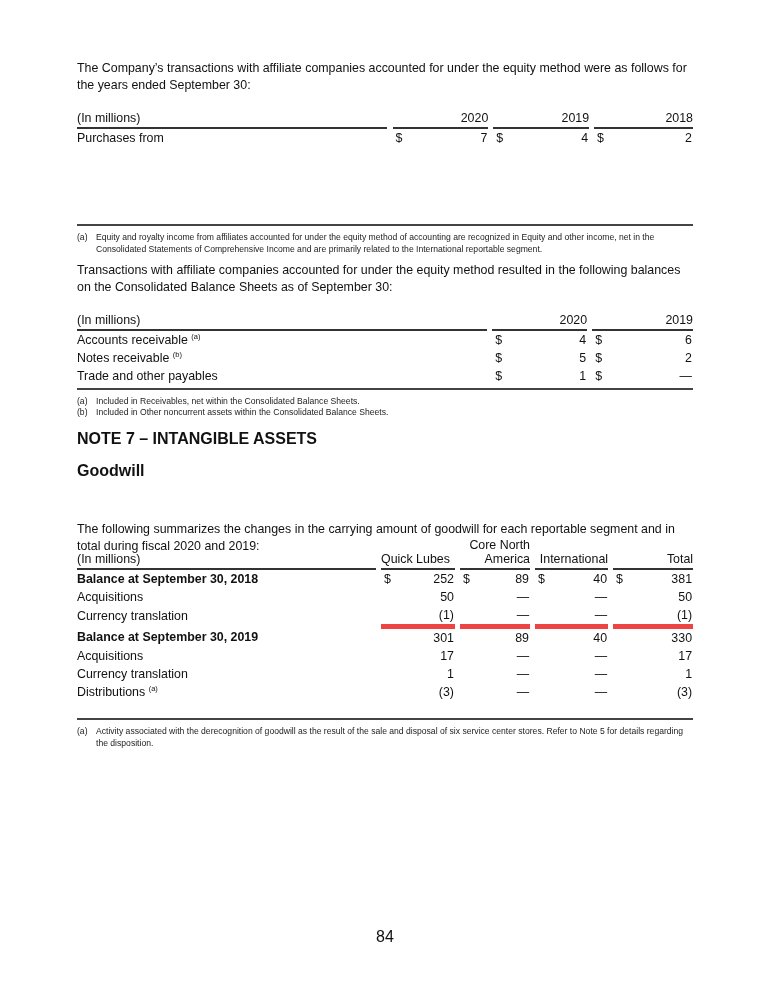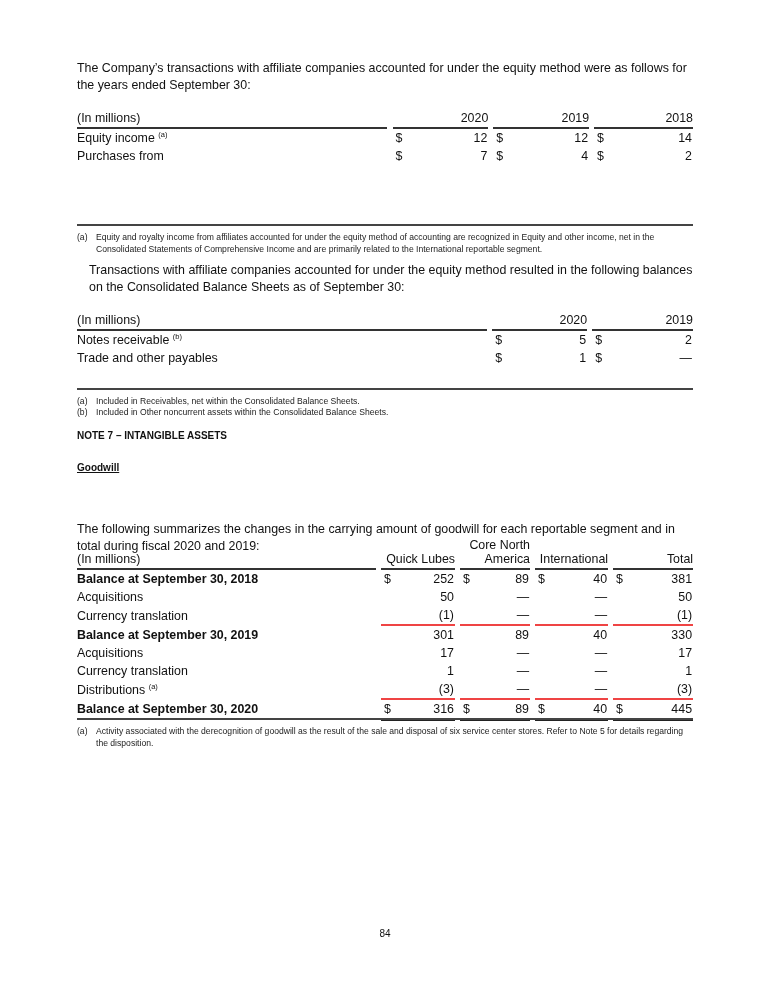--- a/index.html
+++ b/index.html
@@ -2,34 +2,34 @@
 <html><head>
 <meta charset="utf-8">
 <style>
   html, body { margin: 0; padding: 0; background: #ffffff; }
   body { width: 768px; height: 984px; position: relative; font-family: "Liberation Sans", sans-serif; color: #111; }
   .page { position: absolute; left: 77px; top: 0; width: 616px; }
   .para { font-size: 12.4px; line-height: 17px; margin: 0; }
   .fn { font-size: 8.6px; line-height: 12px; color: #222; display: flex; }
   .fn .mk { width: 19px; flex: none; }
   .fn .tx { flex: 1; }
-  .heading { font-size: 10px; font-weight: bold; margin: 0; }
+  .heading { font-size: 16px; font-weight: bold; margin: 0; }
   sup { font-size: 7.5px; vertical-align: 5px; line-height: 0; }
   table { border-collapse: collapse; width: 616px; font-size: 12.4px; table-layout: fixed; }
   td { padding: 0; height: 18px; line-height: 18px; white-space: nowrap; }
   .hdr td { vertical-align: bottom; line-height: 14px; padding-bottom: 2px; }
   .hdr td.c { text-align: right; }
   .hdr td.ul { border-bottom: 2px solid #333; }
   .gap { width: 5px; }
   .dol { text-align: left; padding-left: 3px; }
   .num { text-align: right; padding-right: 1px; }
   .bold td { font-weight: bold; }
   .abs { position: absolute; }
   .rule { border-top: 2px solid #444; height: 0; }
-  .topline td.amt { border-top: 2px solid #ef4444; }
+  .topline td.amt { border-top: 5px solid #ef4444; }
   .dbl td.amt { border-bottom: 3px double #222; }
 </style>
 </head>
 <body>
 
 <div class="page">
 
   <p class="para abs" style="top:60px;width:616px;">The Company’s transactions with affiliate companies accounted for under the equity method were as follows for the years ended September 30:</p>
 
   <table class="abs" style="top:107px;">
@@ -49,73 +49,70 @@
         <tr class="hdr">
       <td class="ul">(In millions)</td>
       <td></td>
       <td class="c ul" colspan="2">2020</td>
       <td></td>
       <td class="c ul" colspan="2">2019</td>
       <td></td>
       <td class="c ul" colspan="2">2018</td>
     </tr>
     <tr>
-      <td><span>Equity income</span> <sup>(a)</sup></td>
-      <td></td>
-          <td class="dol">$</td>
-          <td class="num">12</td>
-      <td></td>
-          <td class="dol">$</td>
-          <td class="num">12</td>
-      <td></td>
-          <td class="dol">$</td>
-          <td class="num">14</td>
-    </tr>
-    <tr>
       <td><span>Purchases from</span></td>
       <td></td>
           <td class="dol">$</td>
           <td class="num">7</td>
       <td></td>
           <td class="dol">$</td>
           <td class="num">4</td>
       <td></td>
           <td class="dol">$</td>
           <td class="num">2</td>
     </tr>
   </tbody>
     </table>
   <div class="rule abs" style="top:224px;width:616px;"></div>
 
   <div class="fn abs" style="top:231px;width:616px;">
     <span class="mk">(a)</span>
     <span class="tx">Equity and royalty income from affiliates accounted for under the equity method of accounting are recognized in Equity and other income, net in the Consolidated Statements of Comprehensive Income and are primarily related to the International reportable segment.</span>
   </div>
 
-  <p class="para abs" style="top:262px;width:616px;margin-left:12px;">Transactions with affiliate companies accounted for under the equity method resulted in the following balances on the Consolidated Balance Sheets as of September 30:</p>
+  <p class="para abs" style="top:262px;width:616px;">Transactions with affiliate companies accounted for under the equity method resulted in the following balances on the Consolidated Balance Sheets as of September 30:</p>
 
   <table class="abs" style="top:309px;">
     <colgroup>
       <col style="width:407px">
         <col class="gap">
         <col style="width:15px">
         <col style="width:79px">
         <col class="gap">
         <col style="width:15px">
         <col style="width:85px">
     </colgroup>
     <tbody>
         <tr class="hdr">
       <td class="ul">(In millions)</td>
       <td></td>
       <td class="c ul" colspan="2">2020</td>
       <td></td>
       <td class="c ul" colspan="2">2019</td>
     </tr>
     <tr>
+      <td><span>Accounts receivable</span> <sup>(a)</sup></td>
+      <td></td>
+          <td class="dol">$</td>
+          <td class="num">4</td>
+      <td></td>
+          <td class="dol">$</td>
+          <td class="num">6</td>
+    </tr>
+    <tr>
       <td><span>Notes receivable</span> <sup>(b)</sup></td>
       <td></td>
           <td class="dol">$</td>
           <td class="num">5</td>
       <td></td>
           <td class="dol">$</td>
           <td class="num">2</td>
     </tr>
     <tr>
       <td><span>Trade and other payables</span></td>
@@ -133,21 +130,21 @@
   <div class="fn abs" style="top:395px;width:616px;">
     <span class="mk">(a)</span>
     <span class="tx">Included in Receivables, net within the Consolidated Balance Sheets.</span>
   </div>
   <div class="fn abs" style="top:406px;width:616px;">
     <span class="mk">(b)</span>
     <span class="tx">Included in Other noncurrent assets within the Consolidated Balance Sheets.</span>
   </div>
 
   <p class="heading abs" style="top:430px;">NOTE 7 – INTANGIBLE ASSETS</p>
-  <p class="heading abs" style="top:462px;text-decoration:underline;">Goodwill</p>
+  <p class="heading abs" style="top:462px;">Goodwill</p>
   <p class="para abs" style="top:521px;width:616px;">The following summarizes the changes in the carrying amount of goodwill for each reportable segment and in total during fiscal 2020 and 2019:</p>
 
   <table class="abs" style="top:538px;">
     <colgroup>
       <col style="width:299px">
         <col class="gap">
         <col style="width:15px">
         <col style="width:59px">
         <col class="gap">
         <col style="width:15px">
@@ -156,21 +153,21 @@
         <col style="width:15px">
         <col style="width:58px">
         <col class="gap">
         <col style="width:15px">
         <col style="width:65px">
     </colgroup>
     <tbody>
         <tr class="hdr">
       <td class="ul">(In millions)</td>
       <td></td>
-      <td class="ul" colspan="2" style="text-align:right;">Quick Lubes</td>
+      <td class="ul" colspan="2" style="">Quick Lubes</td>
       <td></td>
       <td class="c ul" colspan="2"><span>Core North</span><br><span>America</span></td>
       <td></td>
       <td class="c ul" colspan="2">International</td>
       <td></td>
       <td class="c ul" colspan="2">Total</td>
     </tr>
     <tr class="bold">
       <td>Balance at September 30, 2018</td>
       <td></td>
@@ -268,39 +265,24 @@
           <td class="num">(3)</td>
       <td></td>
           <td></td>
           <td class="num">—</td>
       <td></td>
           <td></td>
           <td class="num">—</td>
       <td></td>
           <td></td>
           <td class="num">(3)</td>
-    </tr>
-    <tr class="bold topline dbl">
-      <td>Balance at September 30, 2020</td>
-      <td></td>
-          <td class="dol amt" style="font-weight:normal">$</td>
-          <td class="num amt" style="font-weight:normal">316</td>
-      <td></td>
-          <td class="dol amt" style="font-weight:normal">$</td>
-          <td class="num amt" style="font-weight:normal">89</td>
-      <td></td>
-          <td class="dol amt" style="font-weight:normal">$</td>
-          <td class="num amt" style="font-weight:normal">40</td>
-      <td></td>
-          <td class="dol amt" style="font-weight:normal">$</td>
-          <td class="num amt" style="font-weight:normal">445</td>
     </tr>
   </tbody>
     </table>
   <div class="rule abs" style="top:718px;width:616px;"></div>
 
   <div class="fn abs" style="top:725px;width:616px;">
     <span class="mk">(a)</span>
     <span class="tx">Activity associated with the derecognition of goodwill as the result of the sale and disposal of six service center stores. Refer to Note 5 for details regarding the disposition.</span>
   </div>
 
-  <div class="abs" style="top:928px;left:0;width:616px;text-align:center;font-size:10px;">84</div>
+  <div class="abs" style="top:928px;left:0;width:616px;text-align:center;font-size:16px;">84</div>
 </div>
 
 </body></html>

